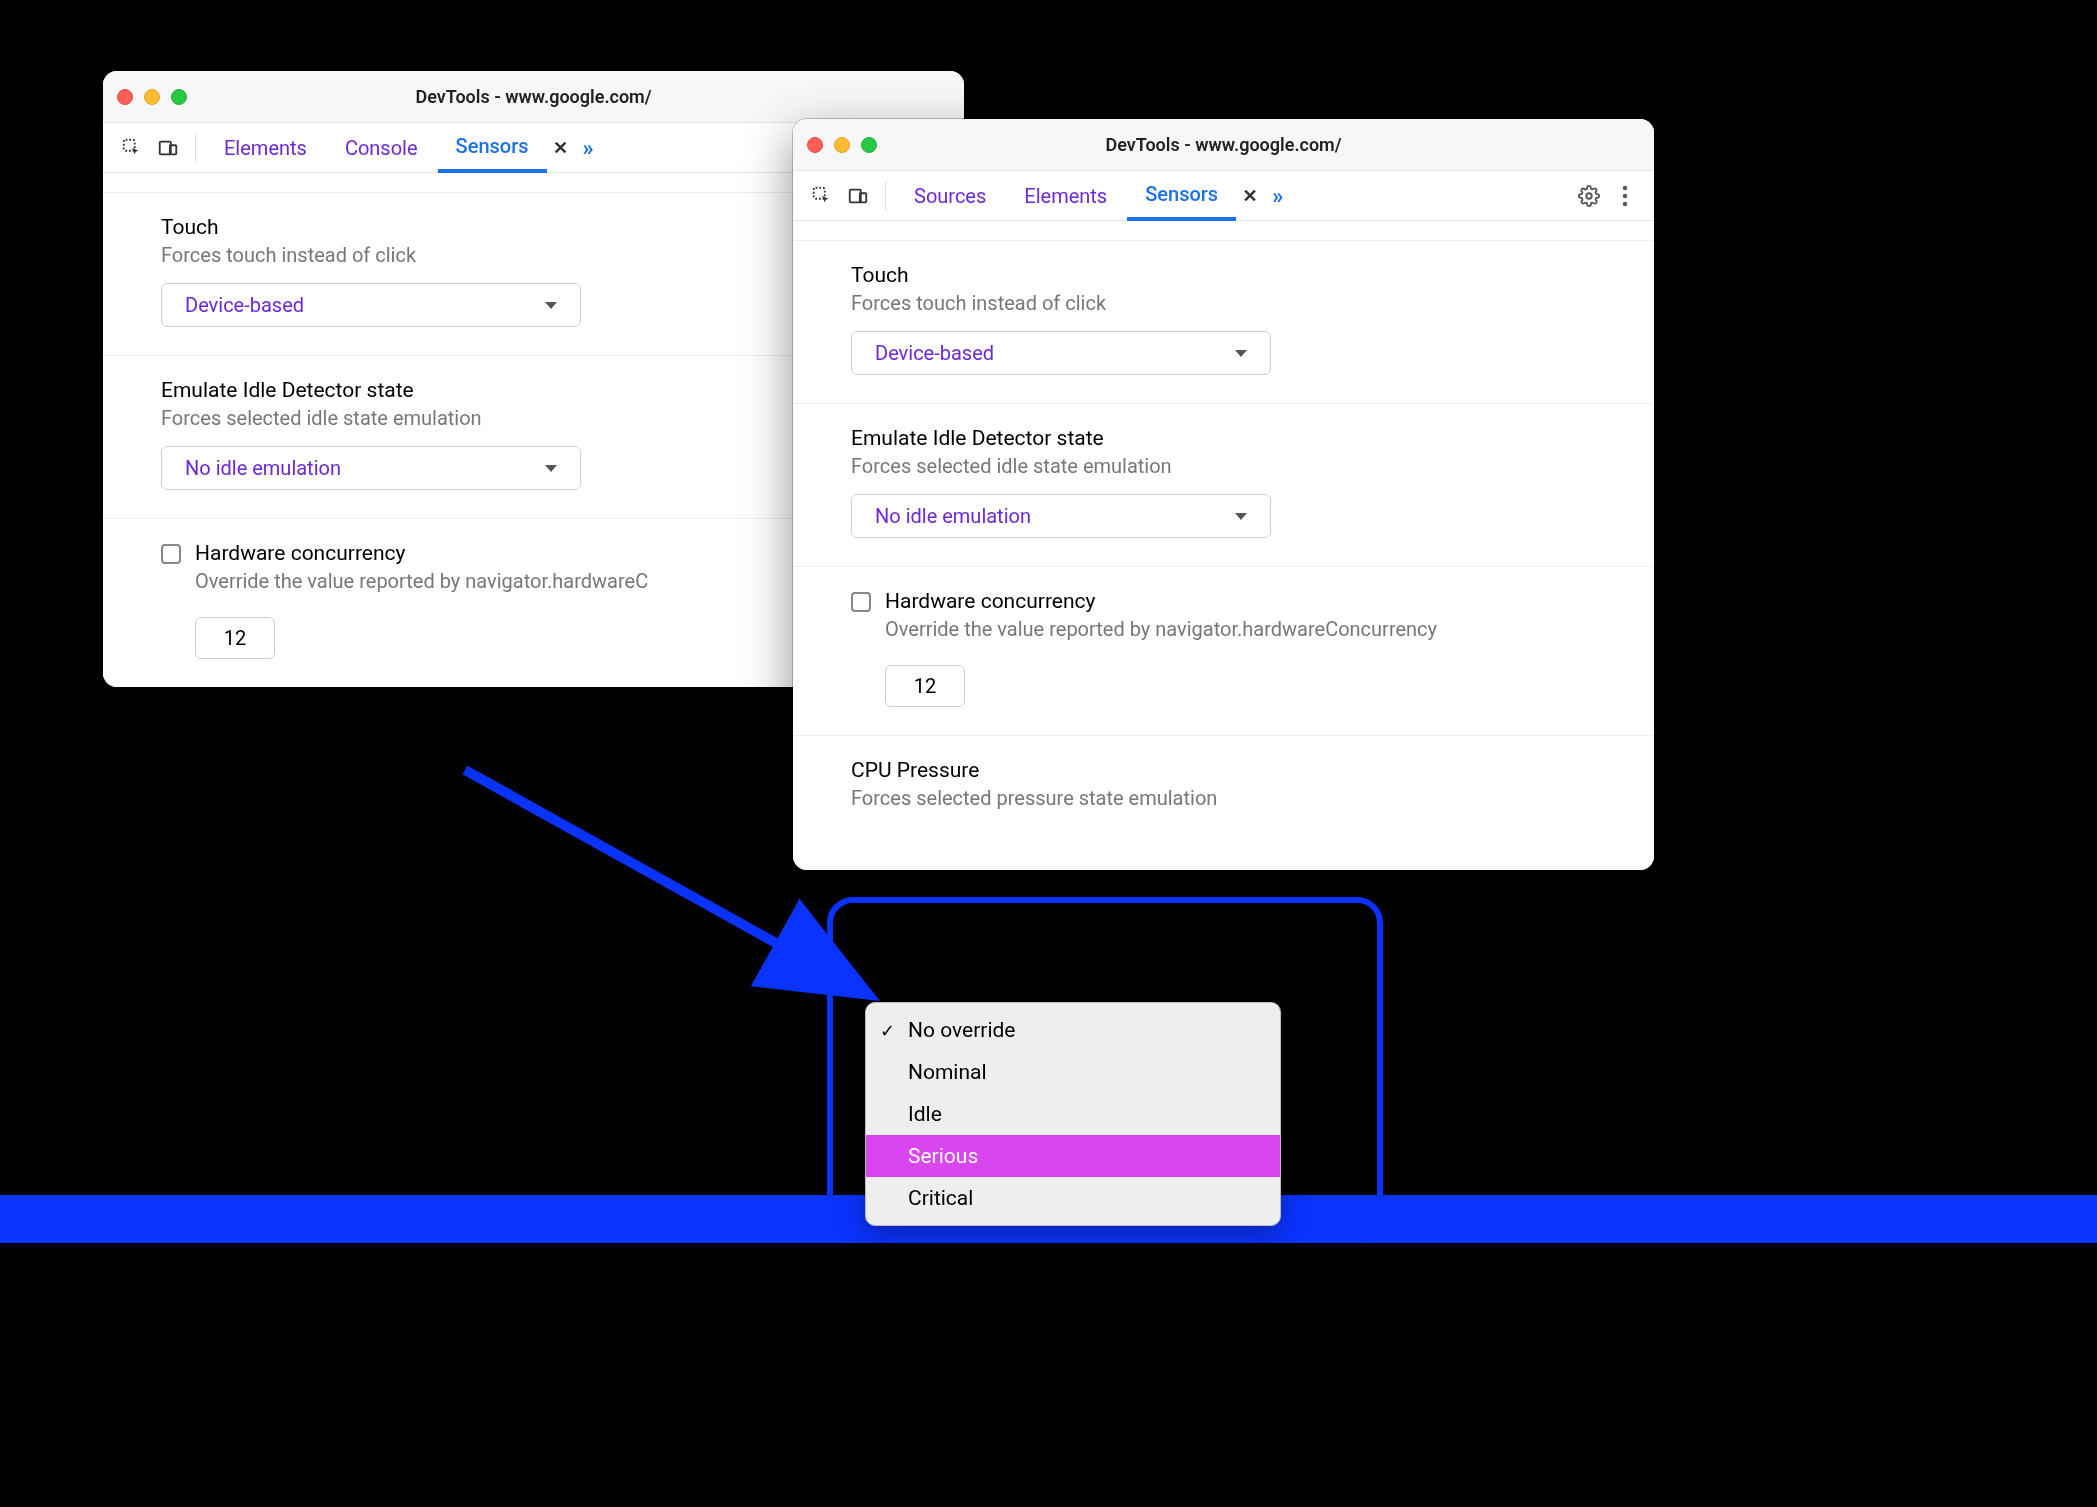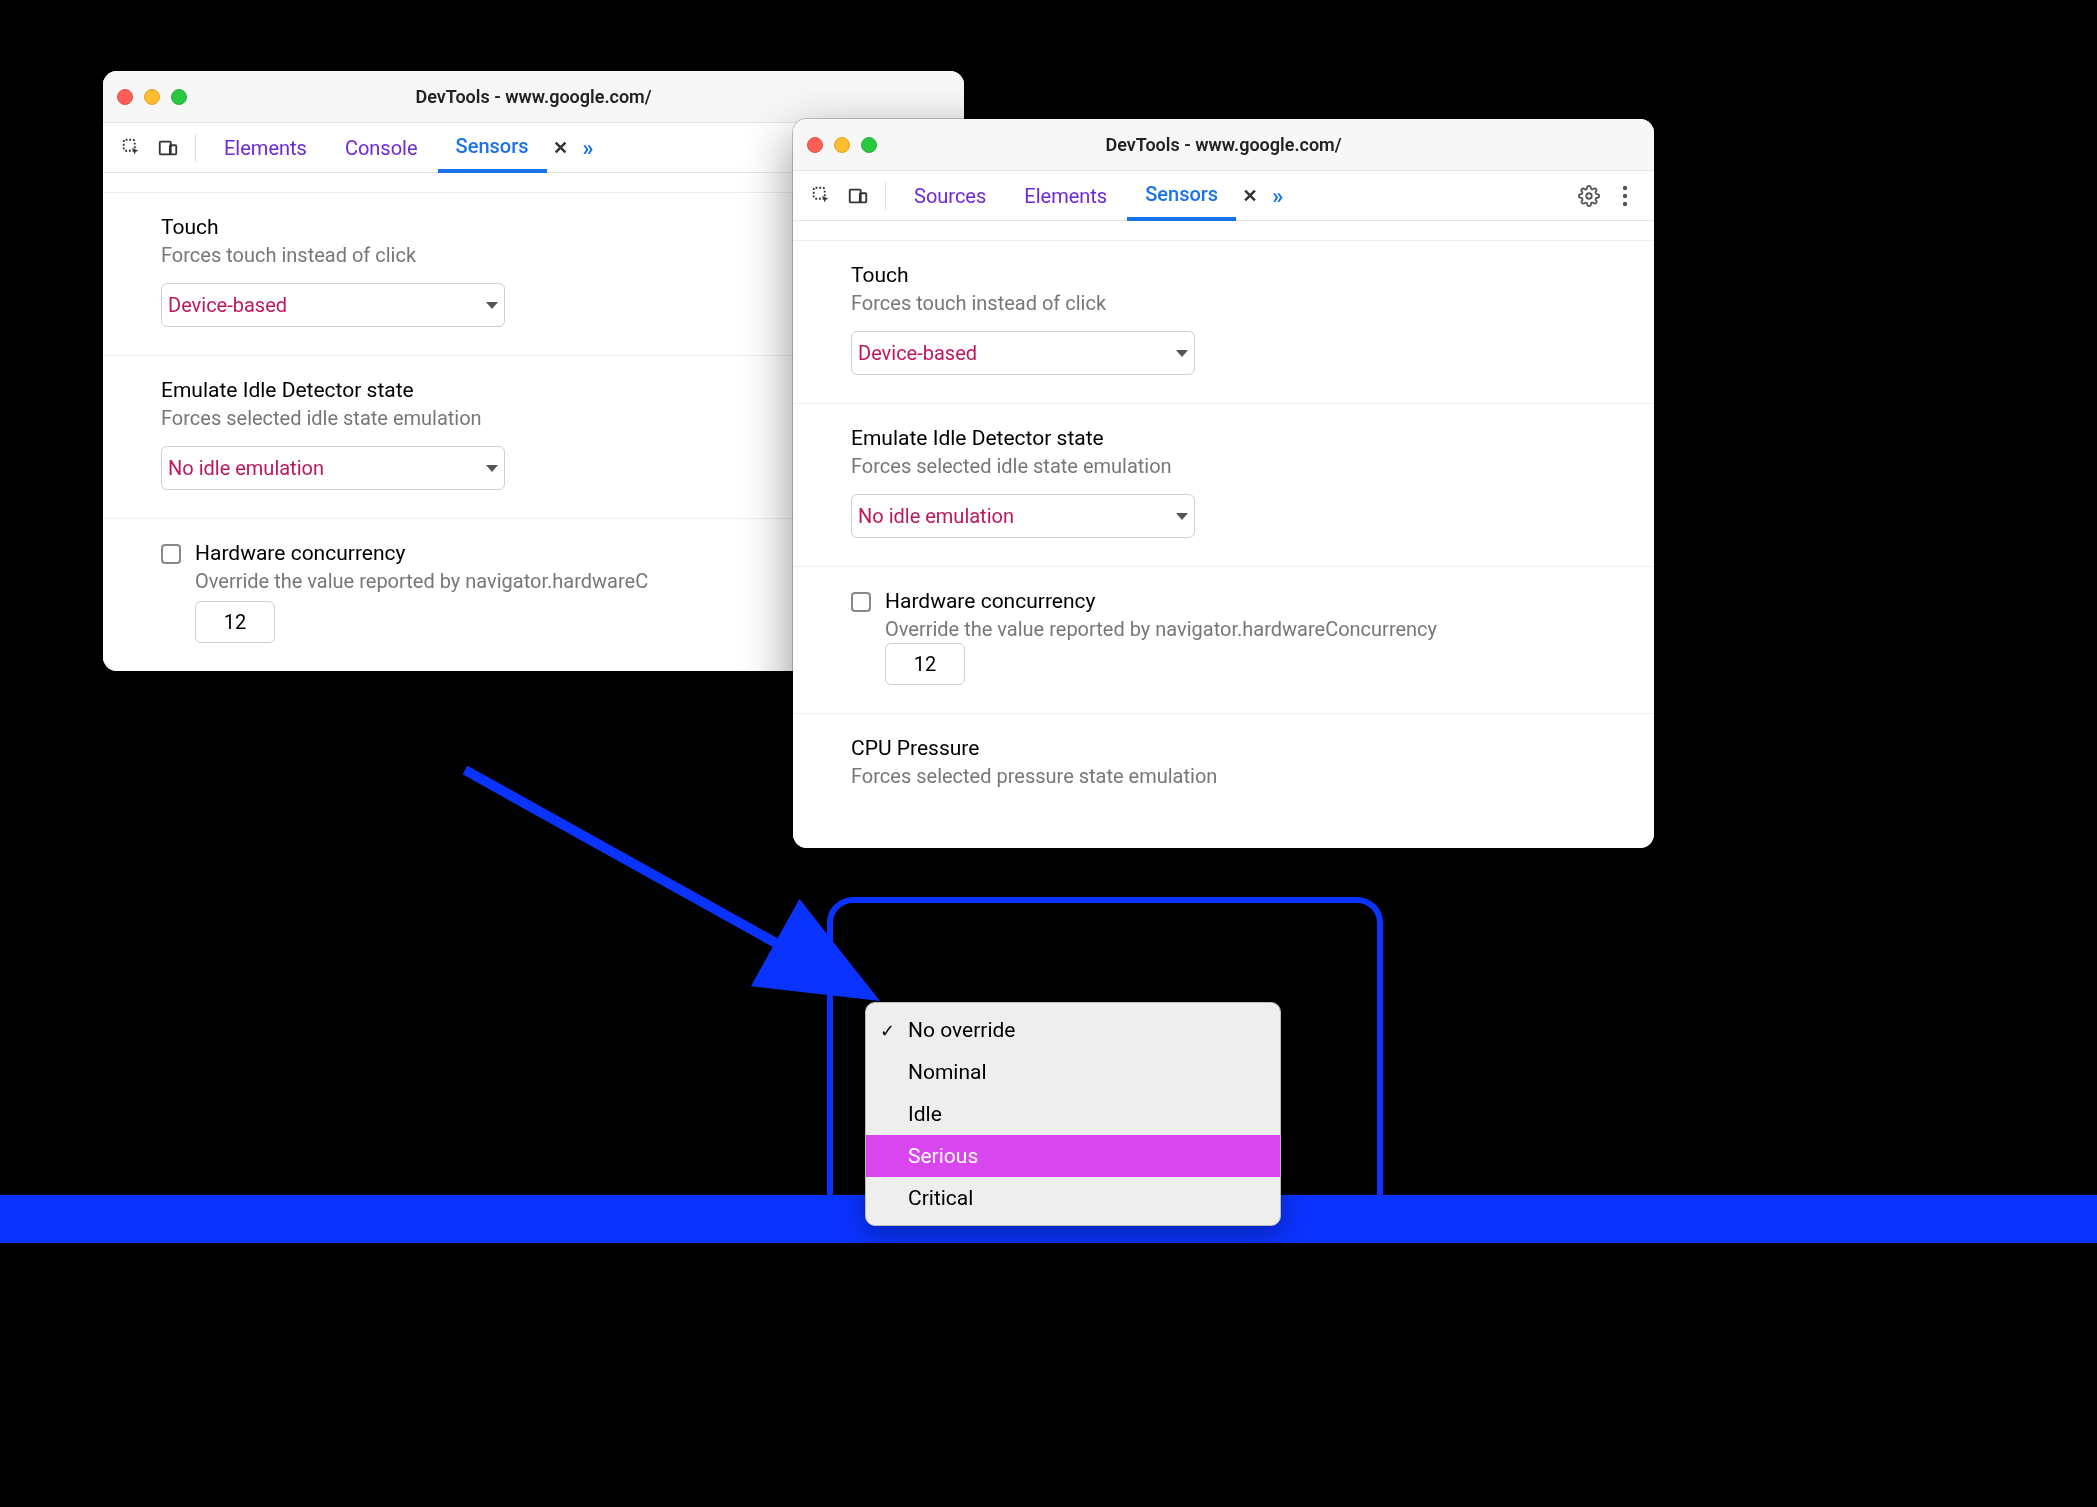--- a/index.html
+++ b/index.html
@@ -127,30 +127,30 @@
     font-size: 21px;
     color: #000;
     margin-bottom: 4px;
   }
   .section .sub {
     font-size: 20px;
     color: #777;
     margin-bottom: 16px;
   }
   .select {
-    width: 344px;
+    width: 420px;
     height: 44px;
     border: 1px solid #cfcfcf;
     border-radius: 6px;
     display: flex;
     align-items: center;
     justify-content: space-between;
-    padding: 0 6px;
+    padding: 0 23px;
     font-size: 20px;
-    color: #be185d;
+    color: #6d28d9;
     cursor: pointer;
     background:#fff;
   }
   .caret {
     width: 0; height: 0;
     border-left: 6px solid transparent;
     border-right: 6px solid transparent;
     border-top: 7px solid #555;
   }
 
@@ -167,21 +167,21 @@
     margin-top: 3px;
     background:#fff;
   }
   .numbox {
     width: 80px;
     height: 42px;
     border: 1px solid #cfcfcf;
     border-radius: 6px;
     display: flex; align-items: center; justify-content: center;
     font-size: 20px;
-    margin-top: 2px;
+    margin-top: 24px;
   }
 
   
   .highlight-box {
     position: absolute;
     border: 6px solid #0b33ff;
     border-radius: 26px;
     pointer-events: none;
   }
 

